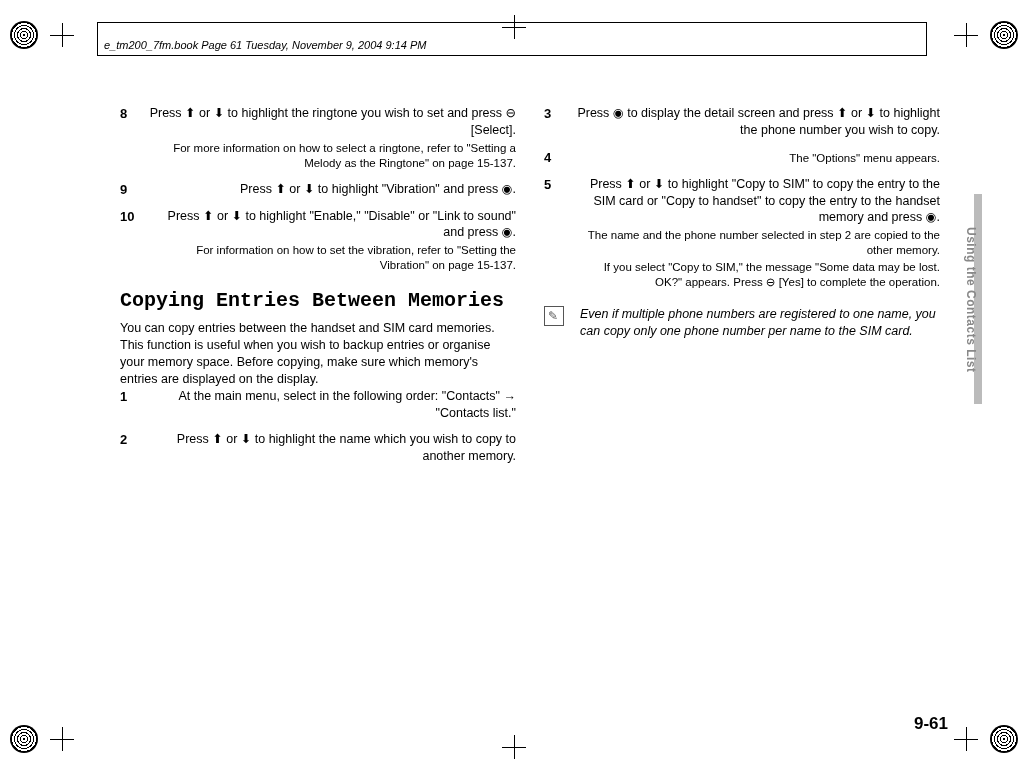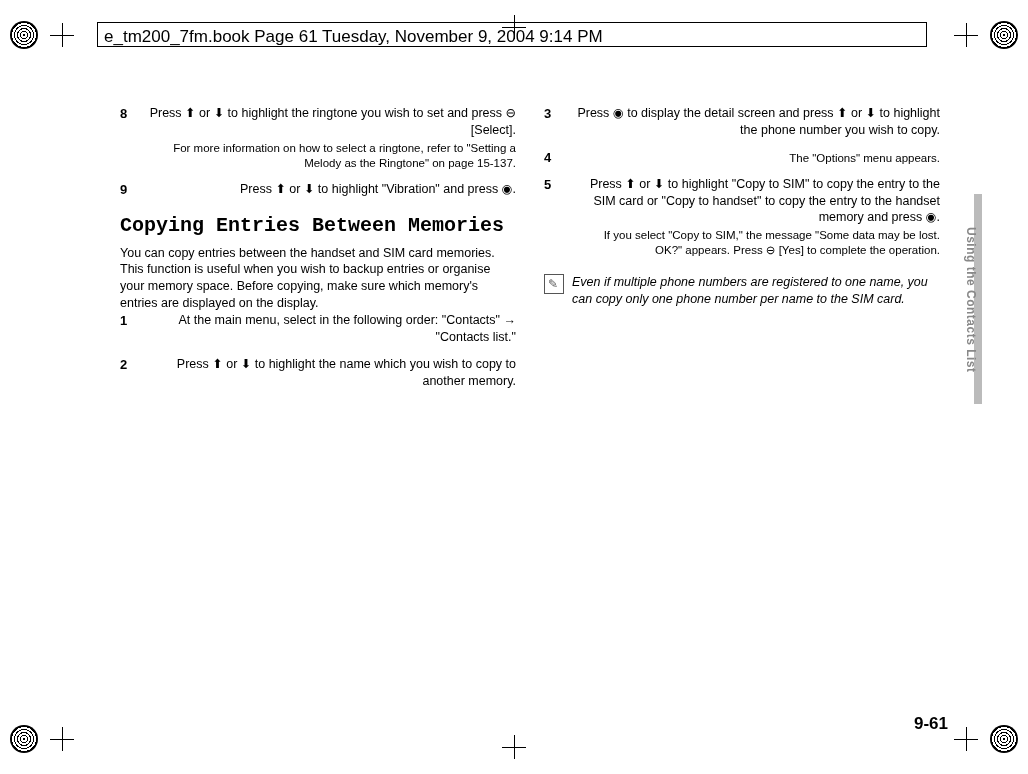--- a/index.html
+++ b/index.html
@@ -41,22 +41,23 @@
     .top-cross::before, .bot-cross::before { left:50%; top:0; width:1px; height:100%; }
     .top-cross::after, .bot-cross::after { top:50%; left:0; height:1px; width:100%; }
 
     .frame-line {
       position:absolute;
       left: 97px;
       top: 22px;
       width: 830px;
       height: 25px;
       border: 1px solid #000;
-      font-size: 17px;
-      padding: 4px 6px;
+      font-size: 11px;
+      padding: 16px 6px;
+      font-style: italic;
     }
 
     .page {
       position: absolute;
       left: 120px;
       top: 105px;
       width: 820px;
       height: 580px;
       display: flex;
       gap: 28px;
@@ -67,21 +68,21 @@
     .step-body { flex:1;text-align:right; }
     .step-body p { margin-bottom: 2px; }
     .step-sub { font-size: 11.5px; color:#000; margin-top:2px; line-height:1.3;margin-left:12px;}
     .section-title {
       font-family: Liberation Mono, monospace;
       font-size: 20px;
       font-weight: bold;
       margin: 12px 0 6px 0;
     }
     .intro { font-size: 12.5px; line-height:1.35;}
-    .note-row { display:flex; gap:8px; margin-top:14px; }
+    .note-row { display:flex; gap:16px; margin-top:14px; }
     .note-icon { width:20px; height:20px; border:1px solid #555; flex-shrink:0; position:relative; }
     .note-icon::after{ content:"✎"; font-size:12px; position:absolute; left:3px; top:1px; color:#555;}
     .note-text { font-style: italic; font-size:12.5px; line-height:1.35; }
 
     .side-tab {
       position:absolute;
       right: 50px;
       top: 200px;
       width: 18px;
       height: 200px;
@@ -147,20 +148,27 @@
       </div>
     </div>
 
     <div class="step">
       <div class="step-num">9</div>
       <div class="step-body">
         <p>Press ⬆ or ⬇ to highlight "Vibration" and press ◉.</p>
       </div>
     </div>
 
+    <div class="step">
+      <div class="step-num">10</div>
+      <div class="step-body">
+        <p>Press ⬆ or ⬇ to highlight "Enable," "Disable" or "Link to sound" and press ◉.</p>
+        <p class="step-sub">For information on how to set the vibration, refer to "Setting the Vibration" on page 15-137.</p>
+      </div>
+    </div>
 
 
     <div class="section-title">Copying Entries Between Memories</div>
     <p class="intro">You can copy entries between the handset and SIM card memories. This function is useful when you wish to backup entries or organise your memory space. Before copying, make sure which memory's entries are displayed on the display.</p>
 
     <div class="step">
       <div class="step-num">1</div>
       <div class="step-body">
         <p>At the main menu, select in the following order: "Contacts" → "Contacts list."</p>
       </div>
@@ -188,20 +196,21 @@
       <div class="step-num">4</div>
       <div class="step-body">
         <p class="step-sub">The "Options" menu appears.</p>
       </div>
     </div>
 
     <div class="step">
       <div class="step-num">5</div>
       <div class="step-body">
         <p>Press ⬆ or ⬇ to highlight "Copy to SIM" to copy the entry to the SIM card or "Copy to handset" to copy the entry to the handset memory and press ◉.</p>
+        <p class="step-sub">The name and the phone number selected in step 2 are copied to the other memory.</p>
         <p class="step-sub">If you select "Copy to SIM," the message "Some data may be lost. OK?" appears. Press ⊖ [Yes] to complete the operation.</p>
       </div>
     </div>
 
     <div class="note-row">
       <div class="note-icon"></div>
       <div class="note-text">Even if multiple phone numbers are registered to one name, you can copy only one phone number per name to the SIM card.</div>
     </div>
 
   </div>

